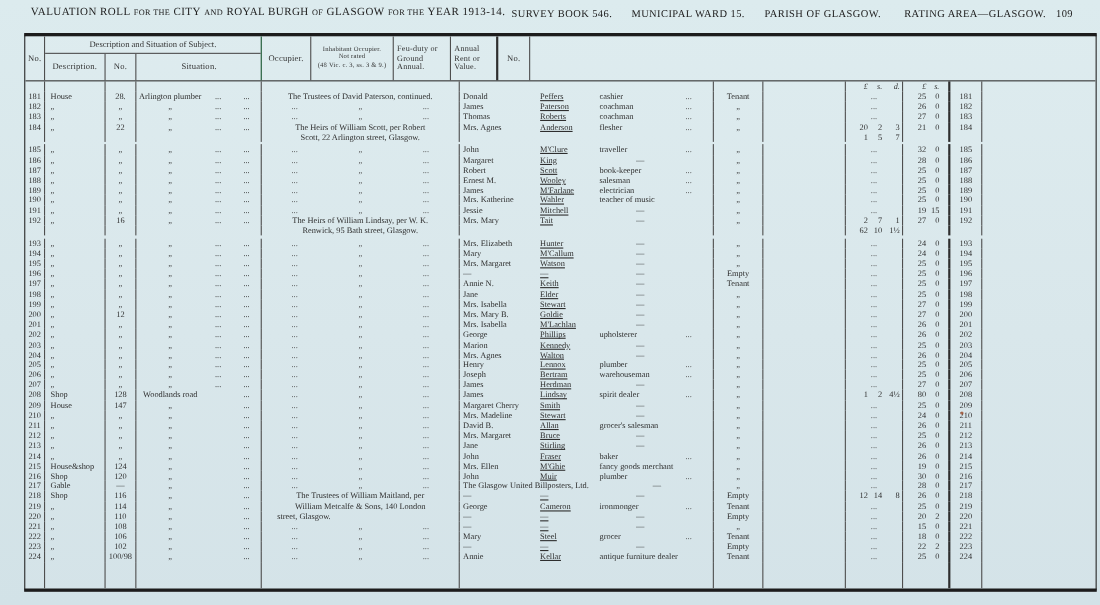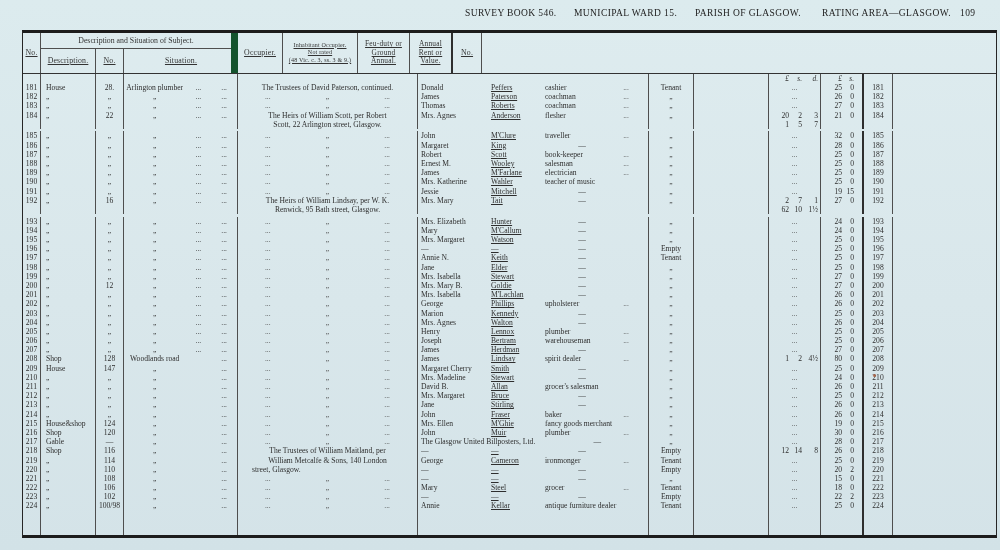--- a/index.html
+++ b/index.html
@@ -30,23 +30,23 @@
     overflow:hidden;
   }
   .c,.hc{box-sizing:border-box;border-right:1px solid #4e4e4e;flex:none;}
   .last{border-right:none !important;flex:1 1 auto !important;}
   
   .w-no{width:18px;} .w-desc{width:55px;} .w-stno{width:28px;} .w-sit{width:114px;}
   .w-prop{width:180px;} .w-ten{width:231px;} .w-occ{width:45px;} .w-inh{width:75px;}
   .w-feu{width:52px;} .w-rent{width:43px;border-right:2px solid #2e2e2e;} .w-no2{width:29px;} .w-rem{width:103px;}
   
   .thead{display:flex;height:40px;flex:none;border-bottom:1px solid #333;}
-  .hc{display:flex;align-items:center;justify-content:center;text-align:center;
-      font-size:7.8px;letter-spacing:.2px;color:#333;line-height:1.15;text-decoration:underline;}
-  .hgroup{width:197px;display:flex;flex-direction:column;border-right:7px solid #14532d;box-sizing:border-box;}
+  .hc{display:flex;align-items:center;justify-content:center;text-align:left;
+      font-size:7.8px;letter-spacing:.2px;color:#333;line-height:1.15;}
+  .hgroup{width:197px;display:flex;flex-direction:column;border-right:1px solid #14532d;box-sizing:border-box;}
   .hg-top{height:15px;display:flex;align-items:center;justify-content:center;
       border-bottom:1px solid #4e4e4e;font-size:7.8px;color:#333;}
   .hg-sub{flex:1;display:flex;}
   .hg-sub .hc{height:100%;}
   .hg-sub .w-sit{border-right:none;}
   .hc.small3{flex-direction:column;font-size:6px;line-height:1.25;justify-content:center;}
   .hc.wrapcell{padding:0 3px;font-size:7.4px;}
   
   .units{display:flex;height:9px;flex:none;}
   .units .c{height:100%;display:flex;align-items:center;}
@@ -83,20 +83,21 @@
   .rent .r0{width:24px;text-align:right;padding-right:3px;box-sizing:border-box;}
   .rent .r1{width:14px;text-align:right;padding-right:5px;box-sizing:border-box;}
   .dots{color:#4a4a4a;}
   
   .speck{position:absolute;left:873px;top:374px;width:3px;height:3px;border-radius:50%;background:#a5512f;opacity:.8;}
 </style>
 </head>
 <body>
 
 <div class="masthead">
+  <span class="mh-item mh-title"><span class="seg-big">VALUATION ROLL</span><span class="seg-small">FOR THE</span><span class="seg-big">CITY</span><span class="seg-small">AND</span><span class="seg-big">ROYAL BURGH</span><span class="seg-small">OF</span><span class="seg-big">GLASGOW</span><span class="seg-small">FOR THE</span><span class="seg-big">YEAR 1913-14.</span></span>
   <span class="mh-item mh-survey">SURVEY BOOK 546.</span>
   <span class="mh-item mh-ward">MUNICIPAL WARD 15.</span>
   <span class="mh-item mh-parish">PARISH OF GLASGOW.</span>
   <span class="mh-item mh-rating">RATING AREA—GLASGOW.</span>
   <span class="mh-item mh-page">109</span>
 </div>
 
 <div class="vtable">
   <div class="thead">
     <div class="hc w-no">No.</div>

